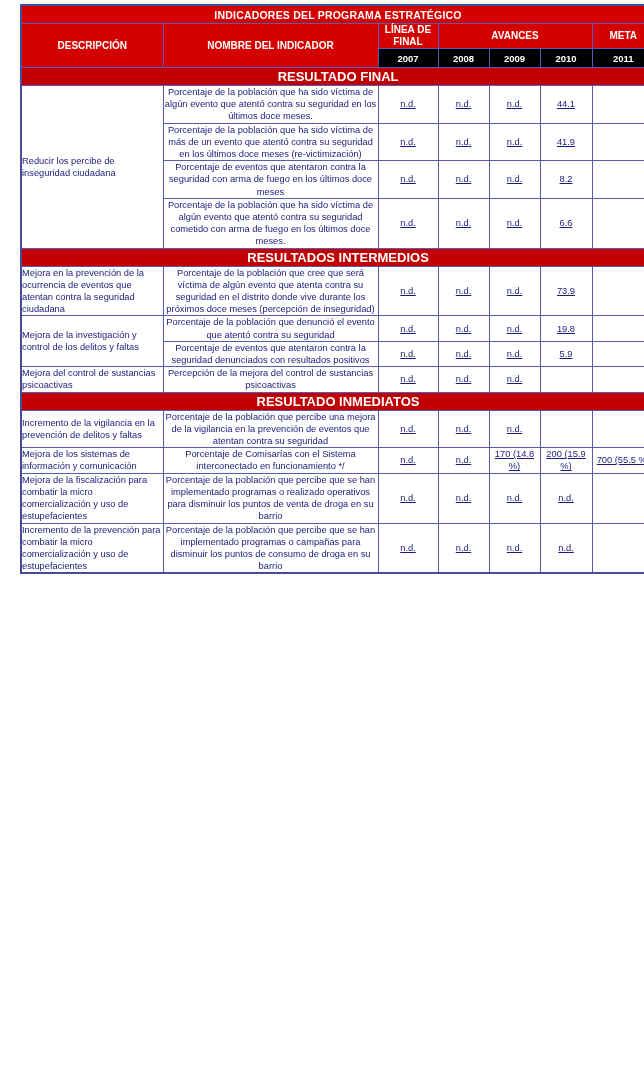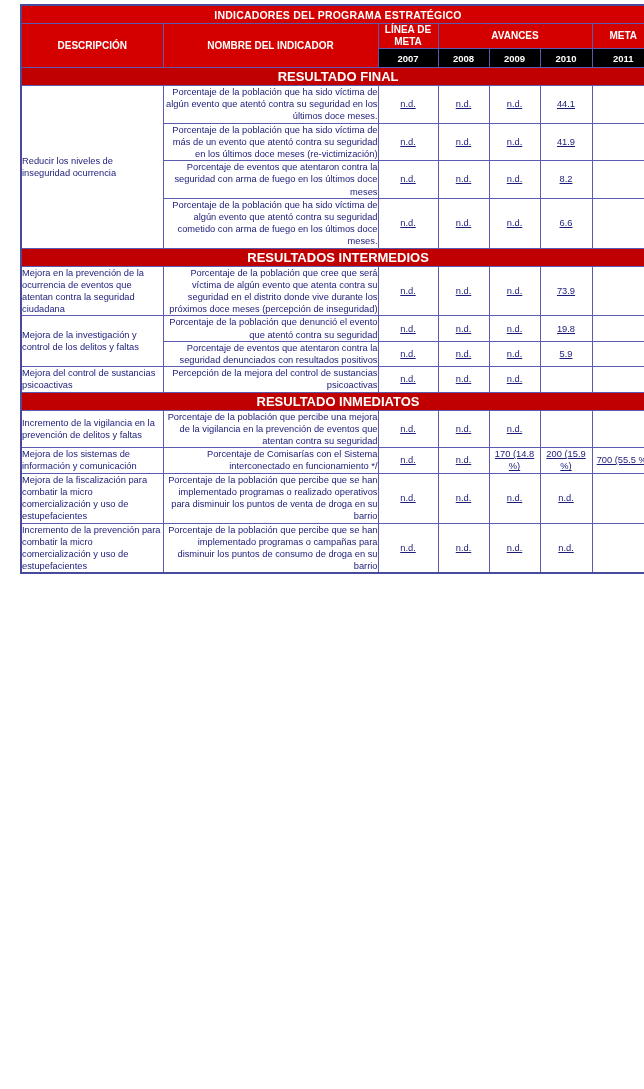--- a/index.html
+++ b/index.html
@@ -76,21 +76,21 @@
     line-height: 12.2px;
     padding: 5px 5px 5px 6px;
     text-align: left;
     vertical-align: middle;
     color: #1b1b7a;
   }
   .c-ind {
     font-size: 9.3px;
     line-height: 12.2px;
     padding: 5px 6px;
-    text-align: right;
+    text-align: center;
     vertical-align: middle;
     color: #1b1b7a;
   }
   .c-val {
     font-size: 9.3px;
     line-height: 12.2px;
     text-align: center;
     vertical-align: middle;
     color: #1b1b7a;
     text-decoration: underline;
@@ -119,38 +119,38 @@
       <col style="width:52px">
       <col style="width:63px">
     </colgroup>
     <thead>
       <tr>
         <td class="hdr-title" colspan="7">INDICADORES DEL PROGRAMA ESTRATÉGICO</td>
       </tr>
       <tr>
         <td class="hdr-cell" rowspan="2">DESCRIPCIÓN</td>
         <td class="hdr-cell" rowspan="2">NOMBRE DEL INDICADOR</td>
-        <td class="hdr-cell">LÍNEA DE META</td>
+        <td class="hdr-cell">LÍNEA DE FINAL</td>
         <td class="hdr-cell" colspan="3">AVANCES</td>
         <td class="hdr-cell">META</td>
       </tr>
       <tr>
         <td class="hdr-year">2007</td>
         <td class="hdr-year">2008</td>
         <td class="hdr-year">2009</td>
         <td class="hdr-year">2010</td>
         <td class="hdr-year">2011</td>
       </tr>
     </thead>
     <tbody id="tbody">
         <tr class="section-row">
           <td colspan="7">RESULTADO FINAL</td>
         </tr>
         <tr>
-          <td class="c-label" rowspan="4">Reducir los niveles de inseguridad ocurrencia</td>
+          <td class="c-label" rowspan="4">Reducir los percibe de inseguridad ciudadana</td>
           <td class="c-ind">Porcentaje de la población que ha sido víctima de algún evento que atentó contra su seguridad en los últimos doce meses.</td>
           <td class="c-val">n.d.</td>
           <td class="c-val">n.d.</td>
           <td class="c-val">n.d.</td>
           <td class="c-val">44.1</td>
           <td class="c-val"></td>
         </tr>
         <tr>
           <td class="c-ind">Porcentaje de la población que ha sido víctima de más de un evento que atentó contra su seguridad en los últimos doce meses (re-victimización)</td>
           <td class="c-val">n.d.</td>

